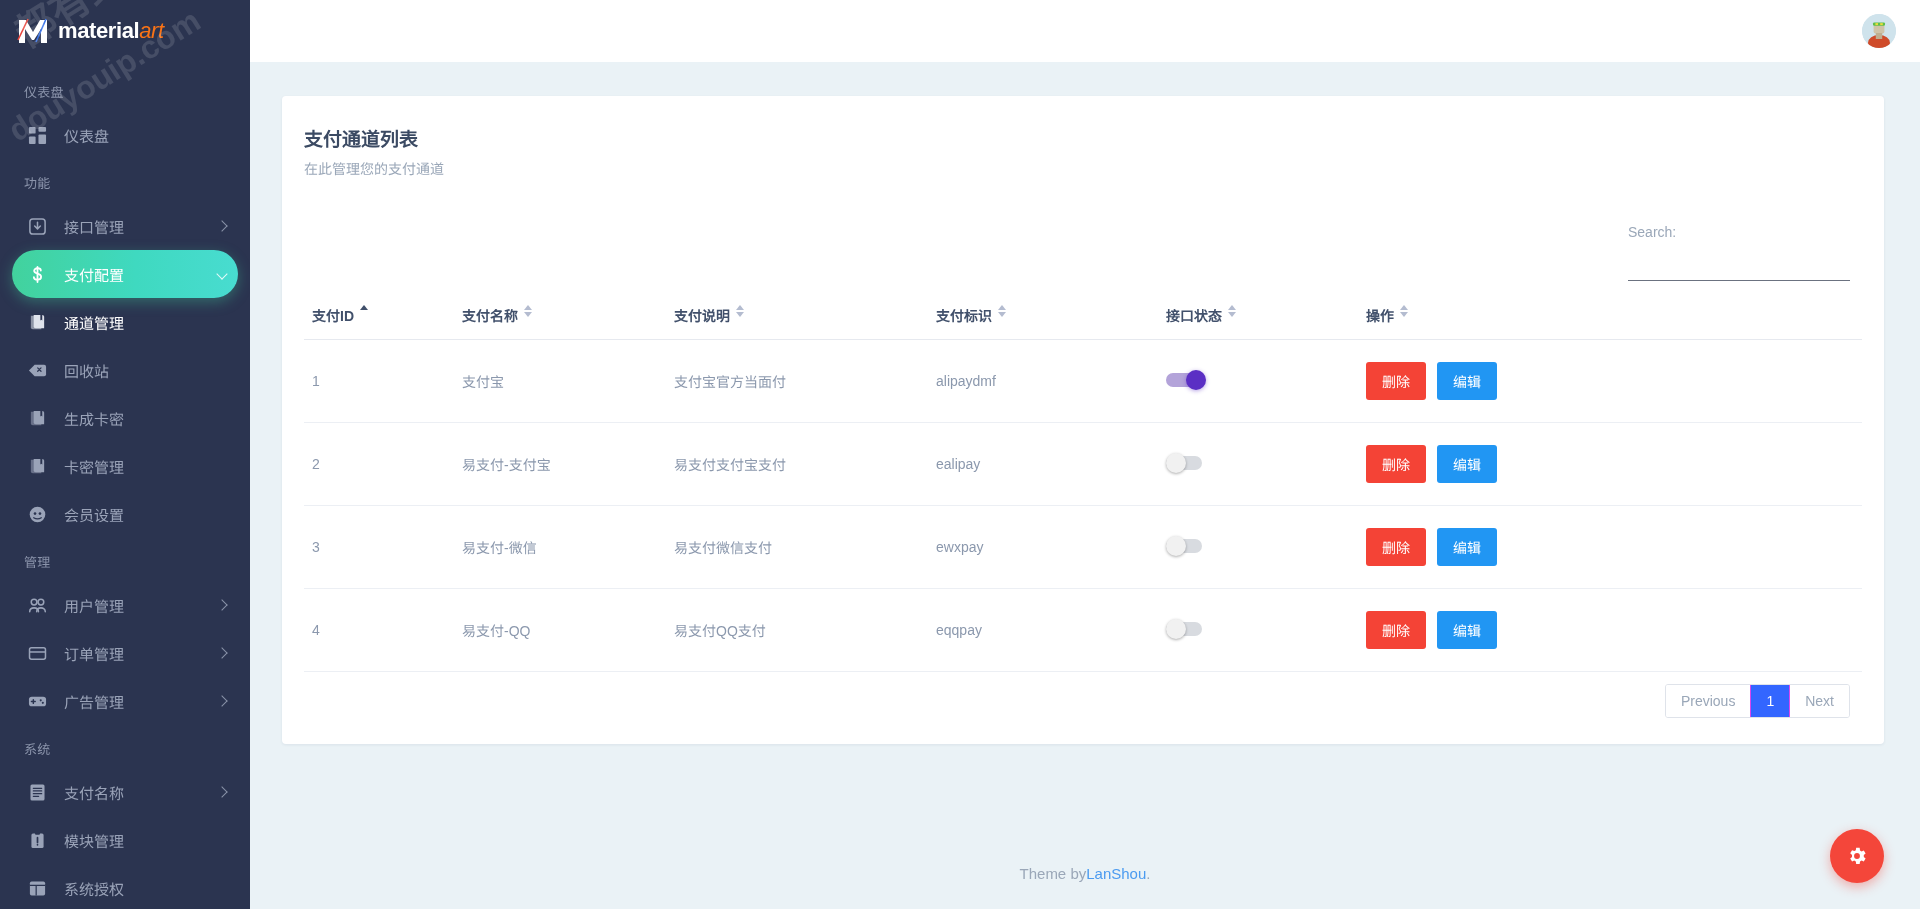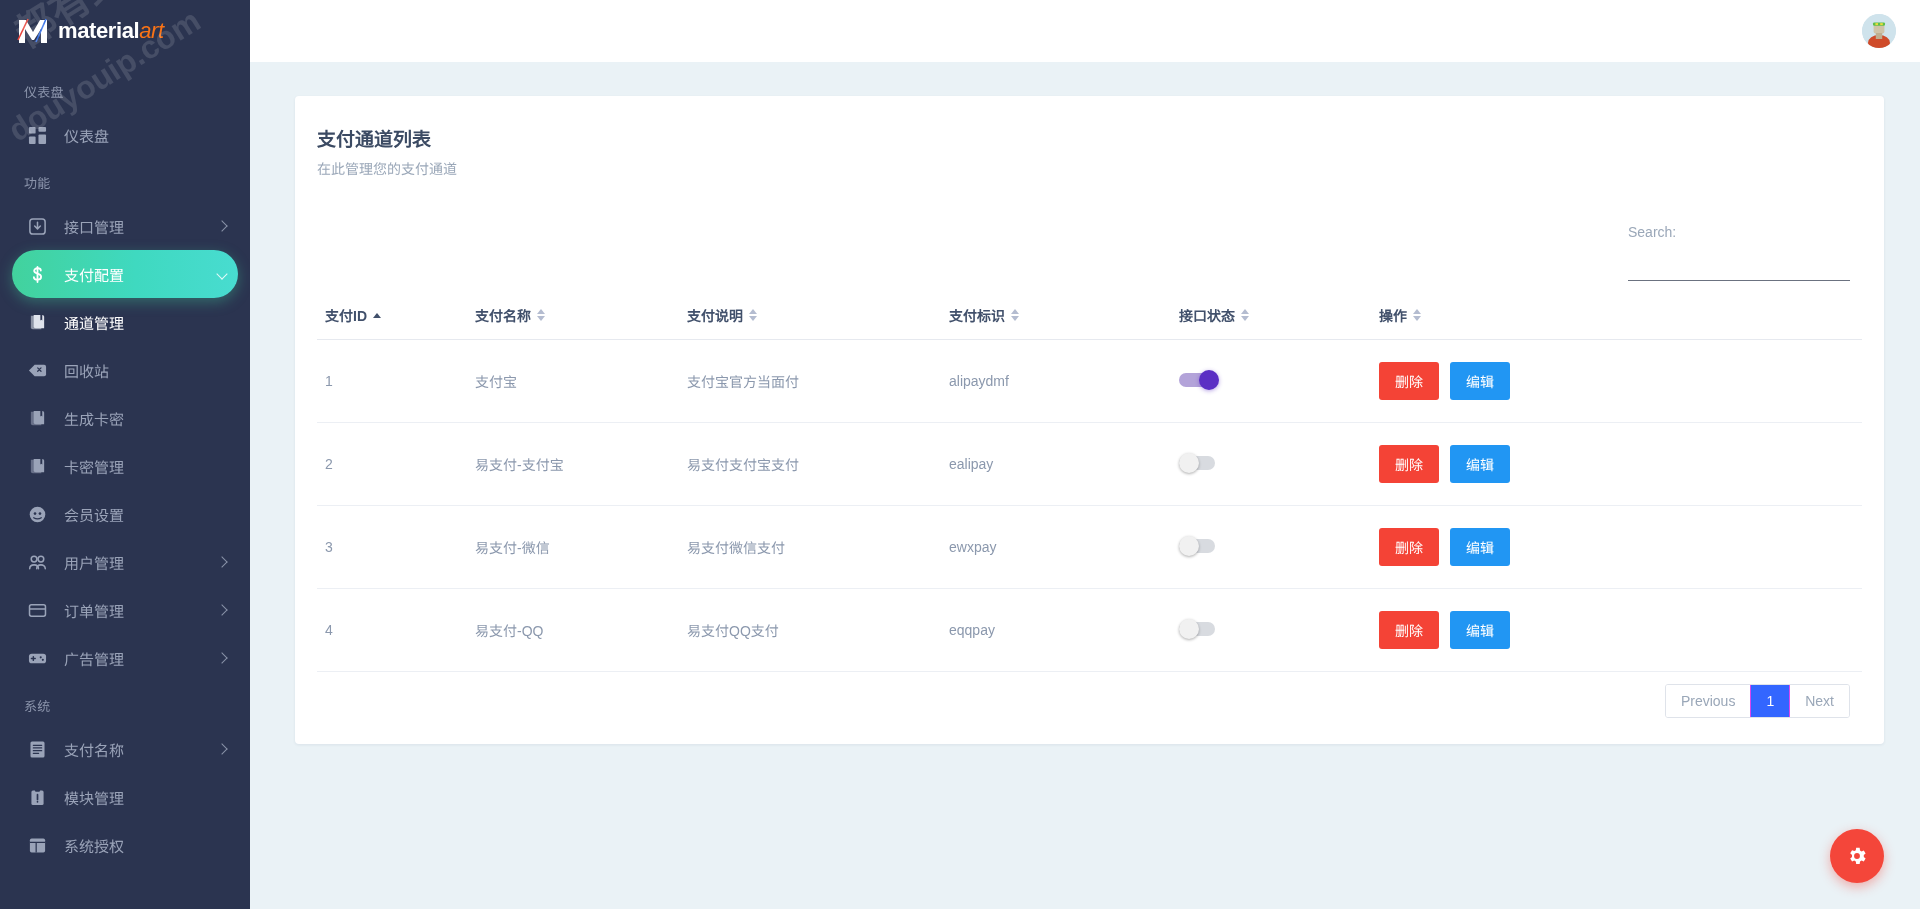--- a/index.html
+++ b/index.html
@@ -107,21 +107,21 @@
   }
   .avatar {
     width: 34px; height: 34px; border-radius: 50%;
     background: #cfe3ec;
     overflow: hidden;
     position: relative;
     cursor: pointer;
   }
   .avatar svg { width: 34px; height: 34px; display: block; }
 
-  .content { flex: 1 1 auto; overflow: hidden; padding: 34px 36px 0 45px; }
+  .content { flex: 1 1 auto; overflow: hidden; padding: 34px 36px 0 32px; }
   .card {
     background: #ffffff;
     border-radius: 4px;
     box-shadow: 0 1px 3px rgba(30,50,90,.08);
     padding: 28px 22px 26px 22px;
     min-height: 618px;
   }
   .card-title { font-size: 19px; font-weight: bold; color: #3b4a63; margin: 0 0 7px 0; }
   .card-sub { font-size: 14px; color: #9aa7b8; }
 
@@ -141,21 +141,21 @@
 
   table.dt { width: 100%; border-collapse: collapse; margin-top: 24px; }
   table.dt thead th {
     text-align: left;
     font-size: 14px; font-weight: bold; color: #41506b;
     padding: 0 8px 14px 8px;
     border-bottom: 1px solid #e6e9ef;
     white-space: nowrap;
     cursor: pointer;
   }
-  .th-inner { display: inline-flex; align-items: center; gap: 6px; }
+  .th-inner { display: inline-flex; align-items: flex-start; gap: 6px; }
   .sort-ic { display: inline-flex; flex-direction: column; gap: 2px; line-height: 0; }
   .sort-ic i {
     display: block; width: 0; height: 0;
     border-left: 4px solid transparent; border-right: 4px solid transparent;
   }
   .sort-ic i.up { border-bottom: 5px solid #b4bcd0; }
   .sort-ic i.dn { border-top: 5px solid #b4bcd0; }
   .sort-ic.asc i.up { border-bottom-color: #41506b; }
 
   table.dt tbody td {
@@ -332,20 +332,21 @@
           <svg viewBox="0 0 20 20" fill="currentColor">
               <circle cx="10" cy="10" r="8.2"></circle>
               <circle cx="7.4" cy="9" r="1.4" fill="#2b3450"></circle>
               <circle cx="12.6" cy="9" r="1.4" fill="#2b3450"></circle>
               <path d="M6 13.4c2.6 1.6 5.4 1.6 8 0" stroke="#2b3450" stroke-width="1.3" fill="none" stroke-linecap="round"></path>
             </svg>
         </span>
         <span class="label">会员设置</span>
       </div>
 
+      <div class="nav-section">管理</div>
 
       <div class="nav-item">
         <span class="ic">
           <svg viewBox="0 0 20 20" fill="none" stroke="currentColor" stroke-width="1.6">
               <circle cx="6.4" cy="6.4" r="3"></circle>
               <circle cx="13.6" cy="6.4" r="3"></circle>
               <path d="M1.8 16.5c0-2.4 2-4 4.6-4s4.6 1.6 4.6 4" stroke-linecap="round"></path>
               <path d="M9.2 16.5c0-2.4 1.9-4 4.4-4s4.6 1.6 4.6 4" stroke-linecap="round"></path>
             </svg>
         </span>
@@ -564,20 +565,25 @@
         <div class="pager">
           <ul>
             <li>Previous</li>
             <li class="active">1</li>
             <li>Next</li>
           </ul>
         </div>
       </section>
     </div>
 
+    <footer class="footer">
+      <span>Theme by </span>
+        <a href="#">LanShou</a>
+        <span>.</span>
+    </footer>
   </div>
 </div>
 
 <div class="fab">
   <svg viewBox="0 0 24 24">
     <path d="M19.4 13a7.8 7.8 0 000-2l2-1.6-2-3.4-2.4 1a7.6 7.6 0 00-1.7-1L14.9 3h-3.8l-.4 2.6c-.6.25-1.17.58-1.7 1l-2.4-1-2 3.4L6.6 11a7.8 7.8 0 000 2l-2 1.6 2 3.4 2.4-1c.53.42 1.1.75 1.7 1l.4 2.6h3.8l.4-2.6c.6-.25 1.17-.58 1.7-1l2.4 1 2-3.4-2-1.6zM12 15.2A3.2 3.2 0 1112 8.8a3.2 3.2 0 010 6.4z"></path>
   </svg>
 </div>
 
 </body></html>

